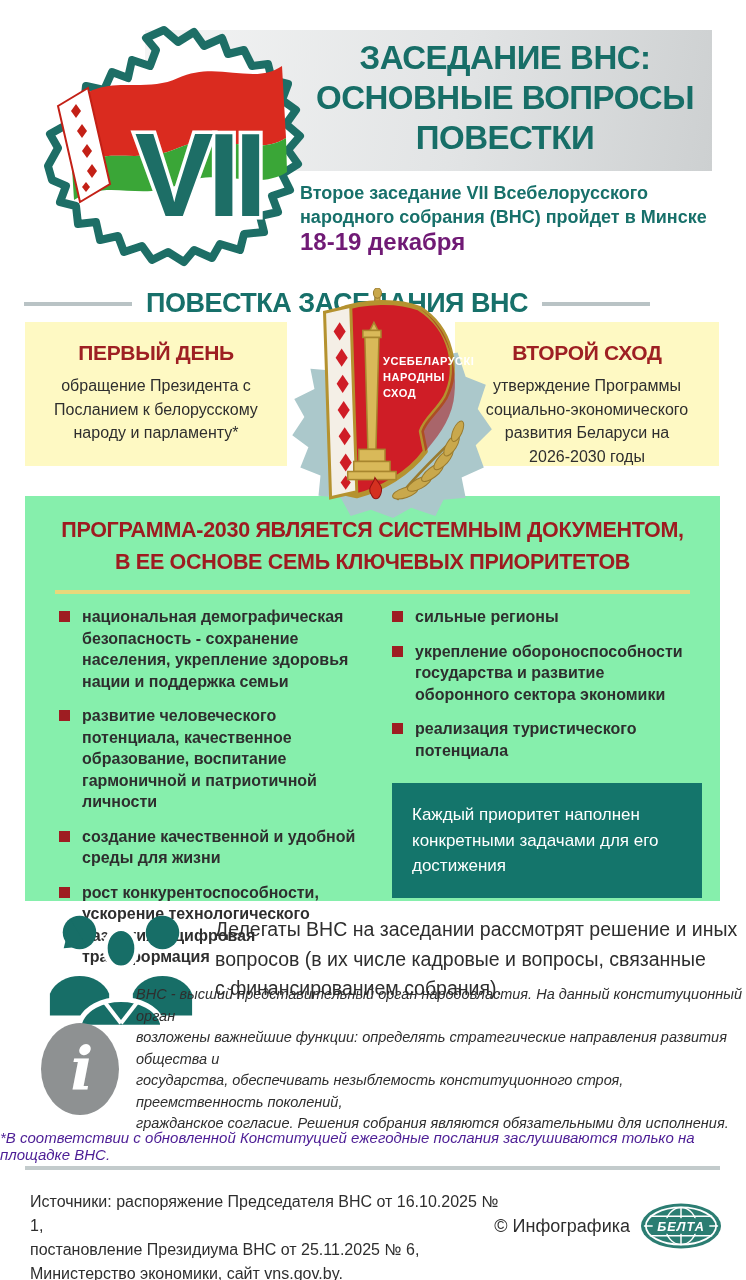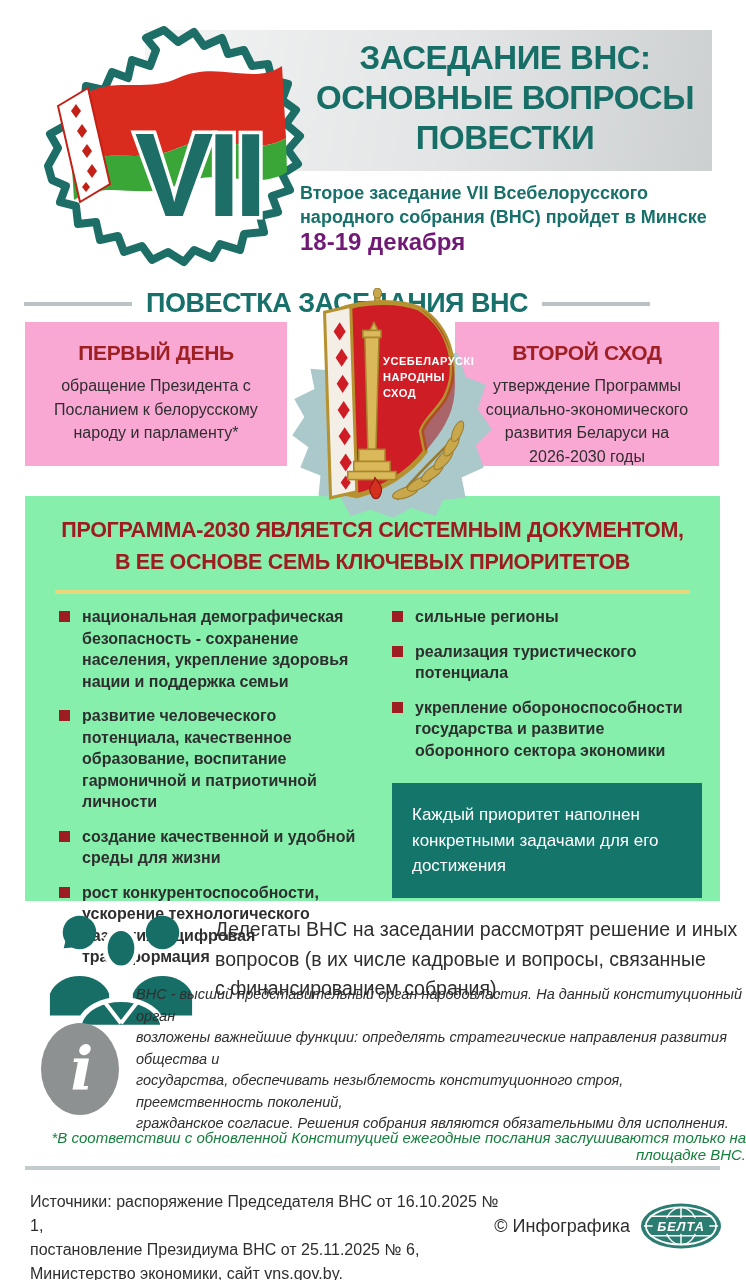--- a/index.html
+++ b/index.html
@@ -13,21 +13,21 @@
              font-size:33px;font-weight:bold;line-height:40px;letter-spacing:-0.5px;white-space:pre-line;z-index:4;text-align:center;}
   .hdr-sub{position:absolute;left:300px;top:181px;width:430px;color:#17706a;
            font-size:18px;font-weight:bold;line-height:24px;white-space:pre-line;}
   .hdr-dates{position:absolute;left:300px;top:228px;color:#701a75;font-size:24px;font-weight:bold;}
   
   .section-hdr{position:absolute;left:0;top:268px;width:674px;display:flex;align-items:center;
                gap:14px;padding:0 24px;box-sizing:border-box;margin-top:20px;}
   .section-hdr .line{flex:1;height:4px;background:#b9c3c5;}
   .section-hdr .txt{font-size:27px;font-weight:bold;color:#17706a;letter-spacing:-0.5px;white-space:nowrap;}
   
-  .day{position:absolute;top:322px;height:144px;background:#f9a8d4;z-index:1;}
+  .day{position:absolute;top:322px;height:144px;background:#fef9c3;z-index:1;}
   .day-left{left:25px;width:262px;}
   .day-right{left:455px;width:264px;}
   .day h3{margin:19px 0 9px;text-align:center;color:#9e2023;font-size:21px;font-weight:bold;letter-spacing:-0.3px;}
   .day p{margin:0;text-align:center;font-size:16px;color:#2e2e2e;line-height:1.48;white-space:pre-line;}
   
   .emblem-svg{position:absolute;left:258px;top:288px;width:252px;height:232px;z-index:5;}
   
   .program{position:absolute;left:25px;top:496px;width:695px;height:405px;background:#86efac;box-sizing:border-box;}
   .program h2{margin:18px 18px 0;text-align:center;color:#9e1b20;font-size:21.5px;font-weight:bold;
               line-height:32px;white-space:pre-line;letter-spacing:-0.3px;}
@@ -43,22 +43,22 @@
            padding:19px 20px;font-size:17px;line-height:25.5px;}
   
   .delegates-svg{position:absolute;left:42px;top:902px;width:158px;height:128px;}
   .delegates-text{position:absolute;left:215px;top:915px;width:525px;font-size:19.5px;
                   line-height:29.5px;color:#2e2e2e;white-space:pre-line;}
   
   .info-svg{position:absolute;left:40px;top:1022px;width:80px;height:94px;}
   .info-text{position:absolute;left:136px;top:984px;width:608px;font-style:italic;
              font-size:14.5px;line-height:21.5px;color:#2e2e2e;white-space:pre-line;}
   
-  .footnote{position:absolute;left:0;top:1129px;width:746px;text-align:right;font-style:italic;
-            font-size:15px;color:#15803d;}
+  .footnote{position:absolute;left:0;top:1129px;width:746px;text-align:left;font-style:italic;
+            font-size:15px;color:#4c1d95;}
   .bottom-divider{position:absolute;left:25px;top:1166px;width:695px;height:4px;background:#c3cbcc;}
   .sources{position:absolute;left:30px;top:1190px;width:470px;font-size:16px;line-height:24px;
            color:#2e2e2e;white-space:pre-line;}
   .credit{position:absolute;right:24px;top:1202px;display:flex;align-items:center;gap:10px;}
   .credit-text{font-size:18px;color:#2e2e2e;}
   .belta-svg{width:82px;height:48px;}
 </style>
 </head>
 <body>
 
@@ -173,25 +173,25 @@
         </li>
       </ul>
       <div class="col-right">
         <ul class="pr-list">
           <li class="pr-item">
             <span class="sq"></span>
             <span class="pr-text">сильные регионы</span>
           </li>
           <li class="pr-item">
             <span class="sq"></span>
-            <span class="pr-text">реализация туристического потенциала</span>
+            <span class="pr-text">укрепление обороноспособности государства и развитие оборонного сектора экономики</span>
           </li>
           <li class="pr-item">
             <span class="sq"></span>
-            <span class="pr-text">укрепление обороноспособности государства и развитие оборонного сектора экономики</span>
+            <span class="pr-text">реализация туристического потенциала</span>
           </li>
         </ul>
         <div class="callout">Каждый приоритет наполнен конкретными задачами для его достижения</div>
       </div>
     </div>
   </div>
 
   <svg class="delegates-svg" viewBox="0 0 160 128">
     <g fill="#176e67">
       <circle cx="38" cy="30" r="17"></circle>

